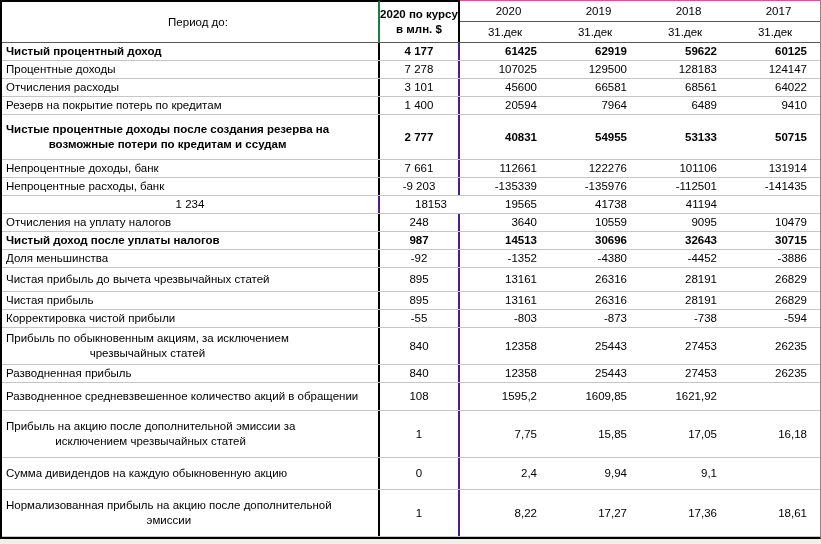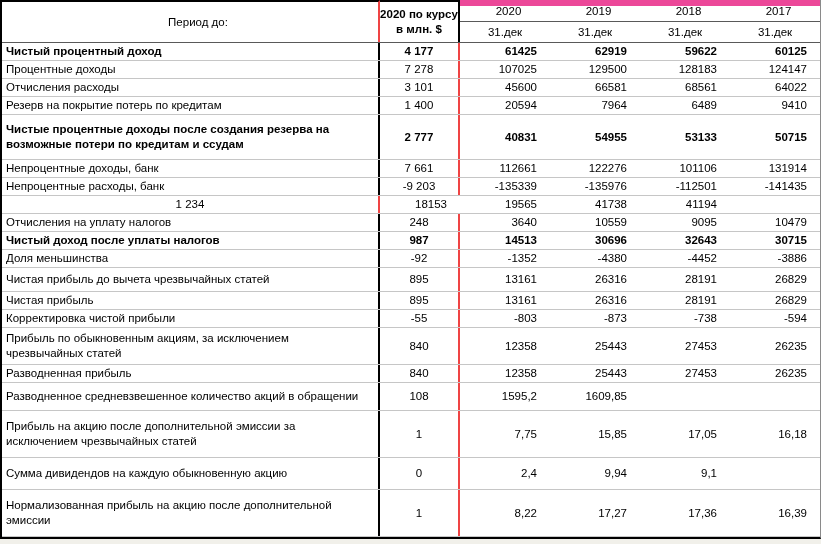--- a/index.html
+++ b/index.html
@@ -21,34 +21,34 @@
   
   .header {
     display: grid;
     grid-template-columns: 378px 80px 90px 90px 90px 90px;
     grid-template-rows: 22px 20px;
     border-bottom: 1px solid #595959;
   }
   .h-period {
     grid-row: 1 / 3; grid-column: 1;
     border-top: 2px solid #000;
-    border-right: 2px solid #ef4444;
+    border-right: 2px solid #15803d;
     display: flex; align-items: center; justify-content: center; padding-left: 16px;
   }
   .h-rate {
     grid-row: 1 / 3; grid-column: 2;
     border-top: 2px solid #000;
     border-right: 2px solid #000;
     display: flex; flex-direction: column; align-items: center; justify-content: center;
     text-align: center;
     font-weight: bold;
   }
   .h-year {
     grid-row: 1;
-    border-top: 6px solid #ec4899;
+    border-top: 1px solid #ec4899;
     border-bottom: 1px solid #595959;
     display: flex; align-items: flex-end; justify-content: center;
     padding-bottom: 2px;
     padding-left: 7px;
   }
   .h-date {
     grid-row: 2;
     display: flex; align-items: center; justify-content: center;
   }
   
@@ -62,24 +62,25 @@
     display: flex; align-items: center;
     padding-top: var(--pad, 1px);
     padding-bottom: var(--pad, 1px);
   }
   .cell.label {
     justify-content: flex-start;
     padding-left: 4px;
     padding-right: 8px;
     border-right: 2px solid #000;
     white-space: pre-wrap;
+    text-align: center;
   }
   .cell.rate {
     justify-content: center;
-    border-right: 2px solid #ef4444;
+    border-right: 2px solid #4c1d95;
     text-align: right;
   }
   .cell.num {
     justify-content: flex-end;
     padding-right: 13px;
     text-align: right;
   }
 </style>
 </head>
 <body>
@@ -230,20 +231,21 @@
         <div class="cell num">12358</div>
         <div class="cell num">25443</div>
         <div class="cell num">27453</div>
         <div class="cell num">26235</div>
       </div>
       <div class="row" style="--pad: 6px;">
         <div class="cell label">Разводненное средневзвешенное количество акций в обращении</div>
         <div class="cell rate">108</div>
         <div class="cell num">1595,2</div>
         <div class="cell num">1609,85</div>
+        <div class="cell num">1621,92</div>
       </div>
       <div class="row" style="--pad: 8px;">
         <div class="cell label">Прибыль на акцию после дополнительной эмиссии за
 исключением чрезвычайных статей</div>
         <div class="cell rate">1</div>
         <div class="cell num">7,75</div>
         <div class="cell num">15,85</div>
         <div class="cell num">17,05</div>
         <div class="cell num">16,18</div>
       </div>
@@ -254,17 +256,17 @@
         <div class="cell num">9,94</div>
         <div class="cell num">9,1</div>
       </div>
       <div class="row" style="--pad: 8px;">
         <div class="cell label">Нормализованная прибыль на акцию после дополнительной
 эмиссии</div>
         <div class="cell rate">1</div>
         <div class="cell num">8,22</div>
         <div class="cell num">17,27</div>
         <div class="cell num">17,36</div>
-        <div class="cell num">16,39</div>
+        <div class="cell num">18,61</div>
       </div>
     </div>
 
 </div>
 
 </body></html>

